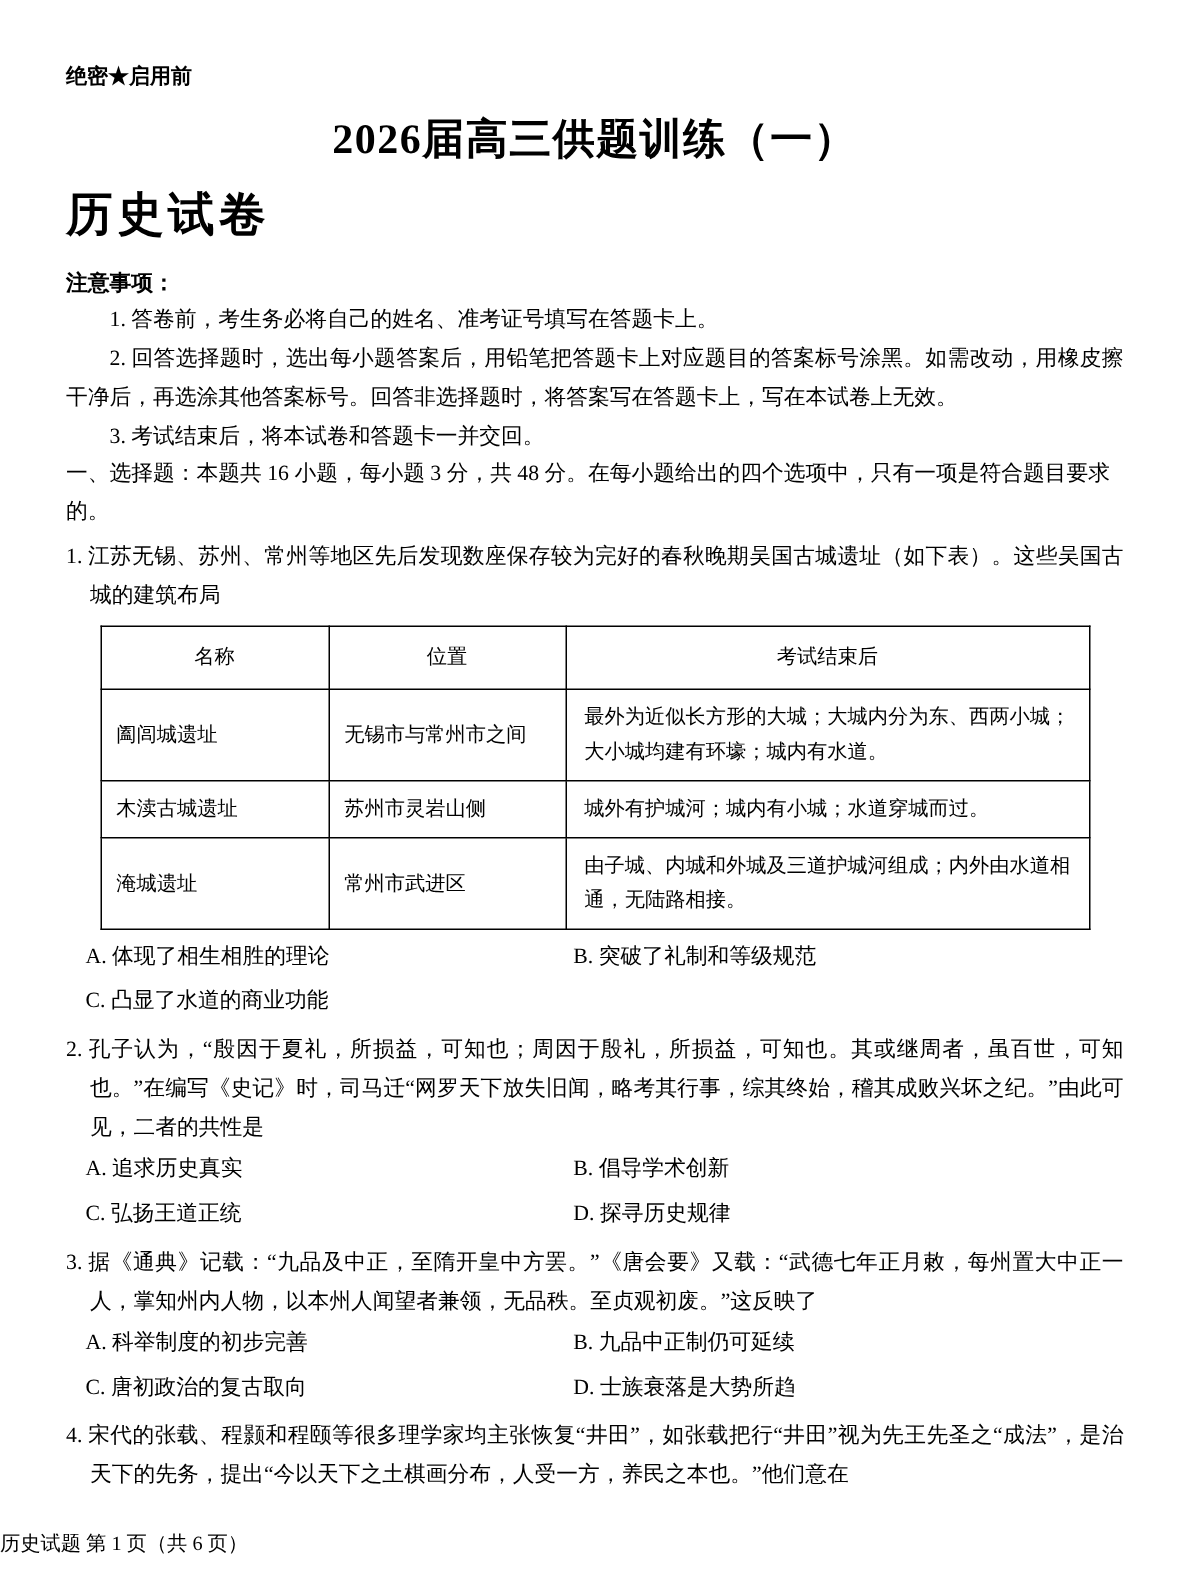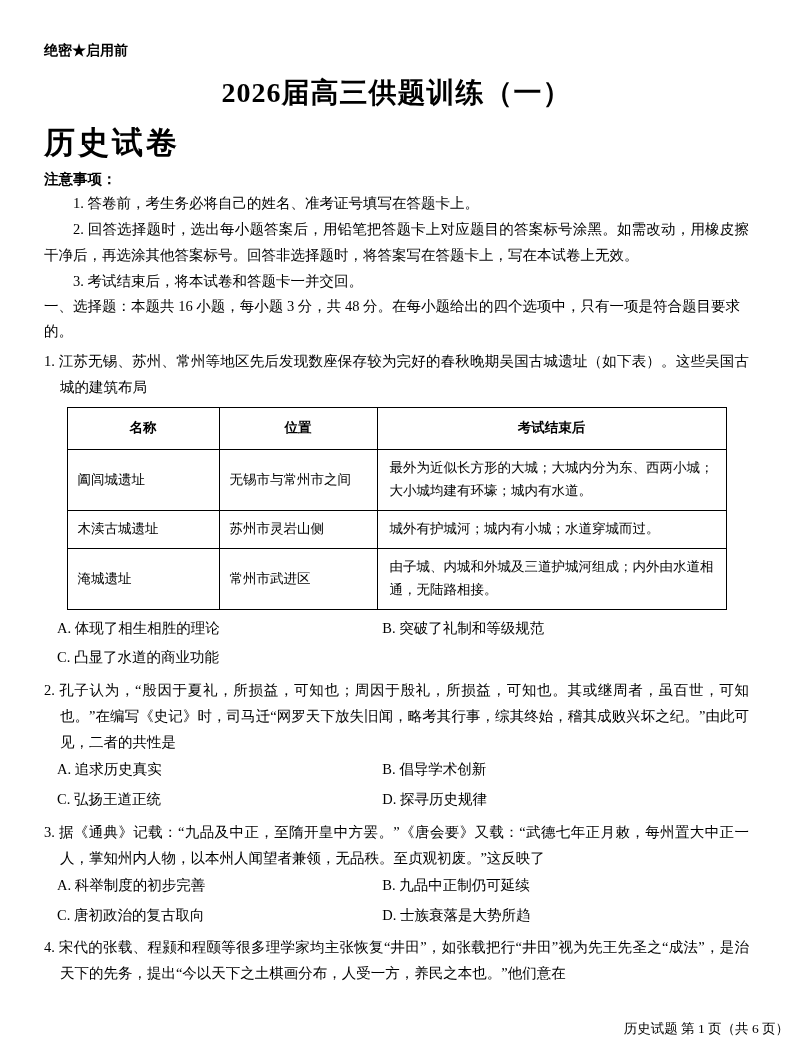--- a/index.html
+++ b/index.html
@@ -32,21 +32,21 @@
   .subtitle {
     text-align: left;
     font-size: 31px;
     font-weight: bold;
     margin-top: 10px;
     letter-spacing: 3px;
   }
   .notes-heading {
     font-weight: bold;
     font-size: 14.5px;
-    margin-top: 4px;
+    margin-top: 14px;
     line-height: 1.6;
   }
   .note {
     font-size: 14.5px;
     line-height: 1.78;
     text-indent: 2em;
     text-align: justify;
   }
   .section-heading {
     font-weight: normal;
@@ -67,38 +67,38 @@
     margin: 7px auto 4px auto;
     font-size: 13.5px;
     table-layout: fixed;
   }
   .q-table th, .q-table td {
     border: 1px solid #000;
     padding: 5px 10px;
     vertical-align: middle;
     font-weight: normal;
   }
-  .q-table th { text-align: center; height: 42px; font-weight: bold; }
+  .q-table th { text-align: center; height: 42px; }
   .q-table col.c1 { width: 152px; }
   .q-table col.c2 { width: 158px; }
   .q-table td.center { }
   .q-table td.layout-cell { text-align: left; line-height: 1.7; padding: 7px 12px; }
   .options {
     display: grid;
     grid-template-columns: 47% 53%;
     padding-left: 13px;
     font-size: 14.5px;
     line-height: 2.05;
   }
   .options span { display: block; }
   .footer {
     position: absolute;
-    left: 0; right: 4px;
+    left: 0; right: 16px;
     bottom: 20px;
-    text-align: right;
+    text-align: left;
     font-size: 13.5px;
   }
 </style>
 </head>
 <body>
 
 <div class="page">
 
   <div class="secrecy">绝密★启用前</div>
 

